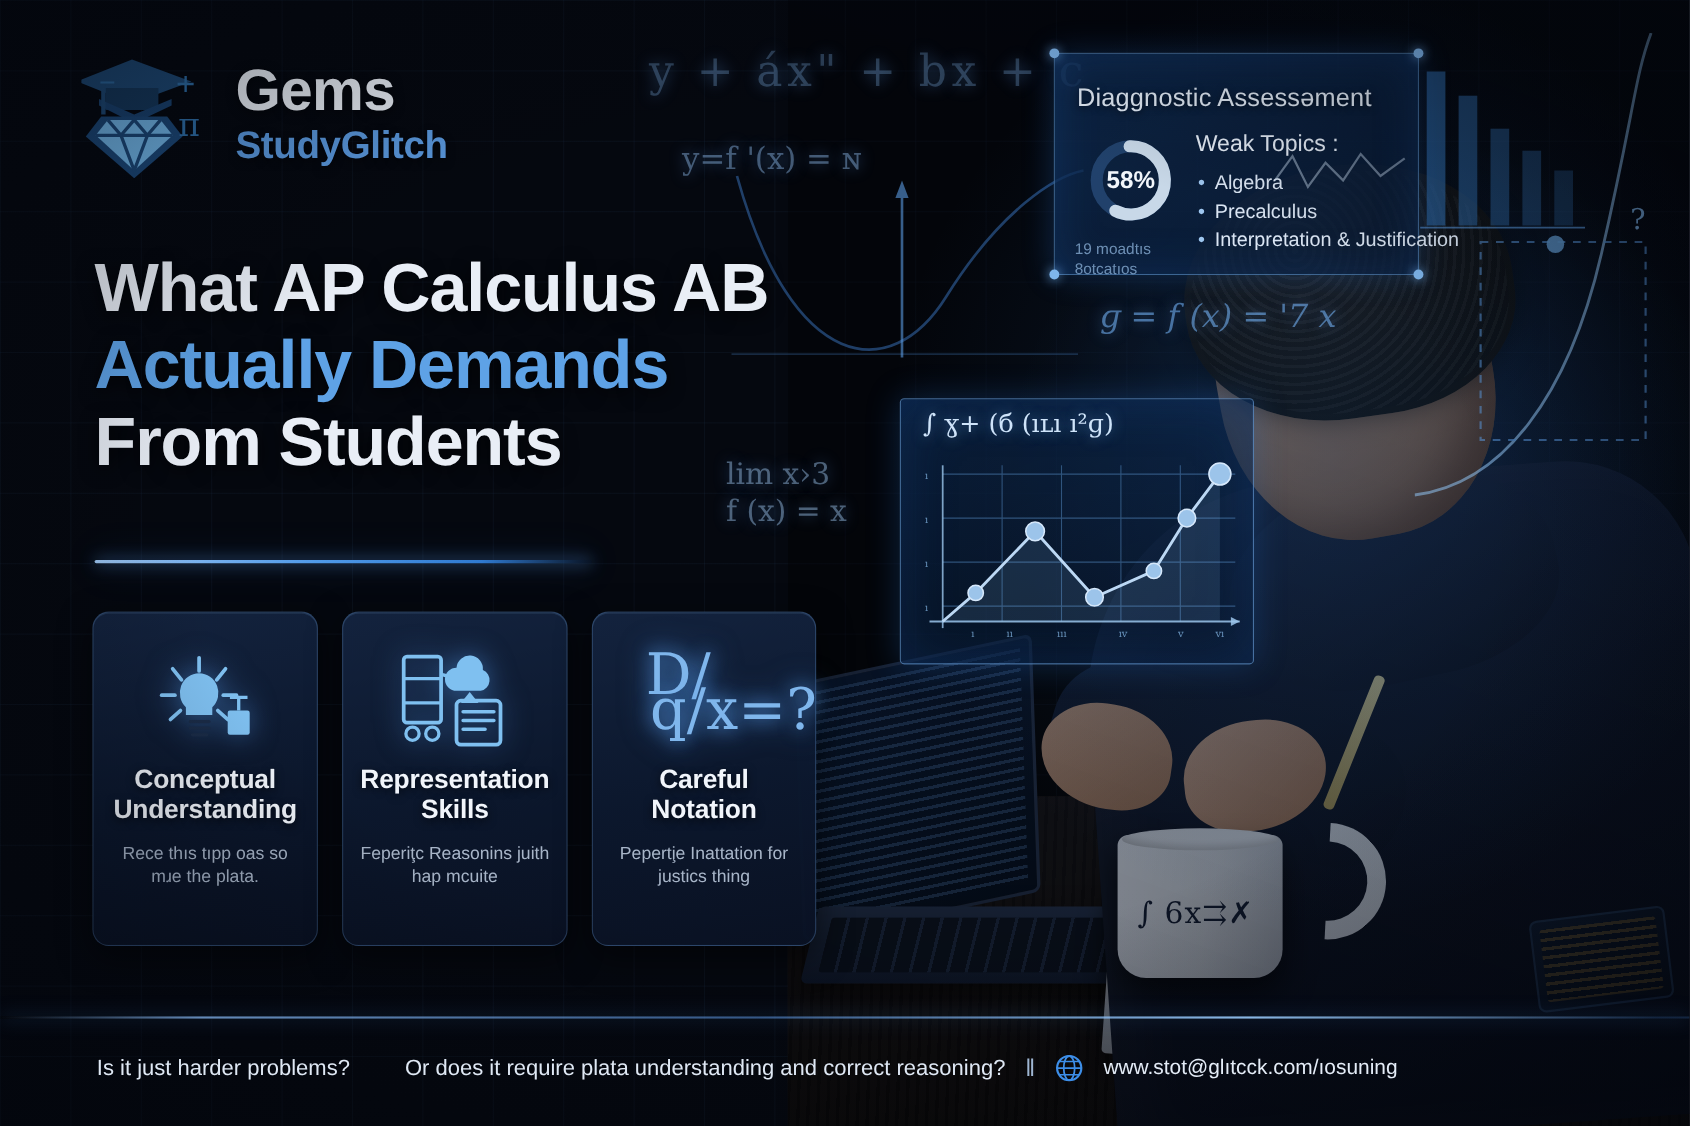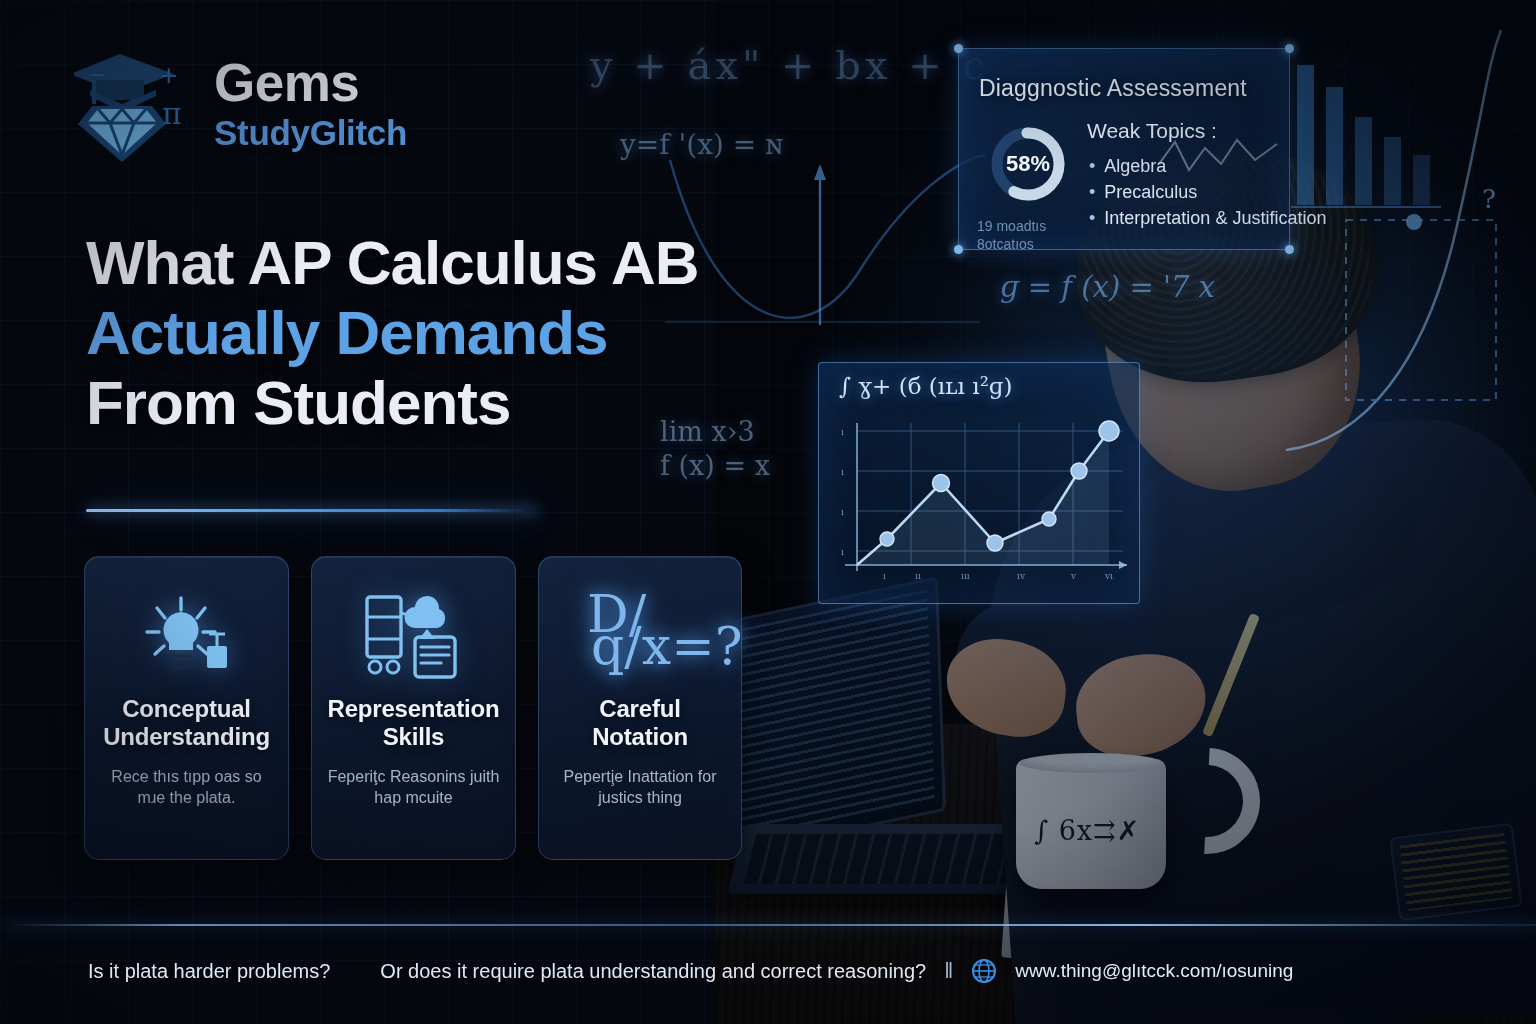--- a/index.html
+++ b/index.html
@@ -394,27 +394,27 @@
         <text x="14" y="106">ı</text>
         <text x="14" y="146">ı</text>
       </g>
     </svg>
   </div>
 
   <div class="vignette"></div>
 
   <div class="footer-rule"></div>
   <div class="footer">
-    <span>Is it plata harder problems?</span>
+    <span>Is it just harder problems?</span>
     <span class="q-gap"></span>
     <span>Or does it require plata understanding and correct reasoning?</span>
     <span class="f-sep">‖</span>
     <svg class="globe" viewBox="0 0 26 26">
       <circle cx="13" cy="13" r="11" fill="none" stroke="#3d8ee8" stroke-width="2"></circle>
       <ellipse cx="13" cy="13" rx="5" ry="11" fill="none" stroke="#3d8ee8" stroke-width="1.6"></ellipse>
       <line x1="2" y1="13" x2="24" y2="13" stroke="#3d8ee8" stroke-width="1.6"></line>
       <line x1="4" y1="7" x2="22" y2="7" stroke="#3d8ee8" stroke-width="1.3"></line>
       <line x1="4" y1="19" x2="22" y2="19" stroke="#3d8ee8" stroke-width="1.3"></line>
     </svg>
-    <span class="f-url">www.thing@glıtcck.com/ıosuning</span>
+    <span class="f-url">www.stot@glıtcck.com/ıosuning</span>
   </div>
 
 </div>
 
 </body></html>

